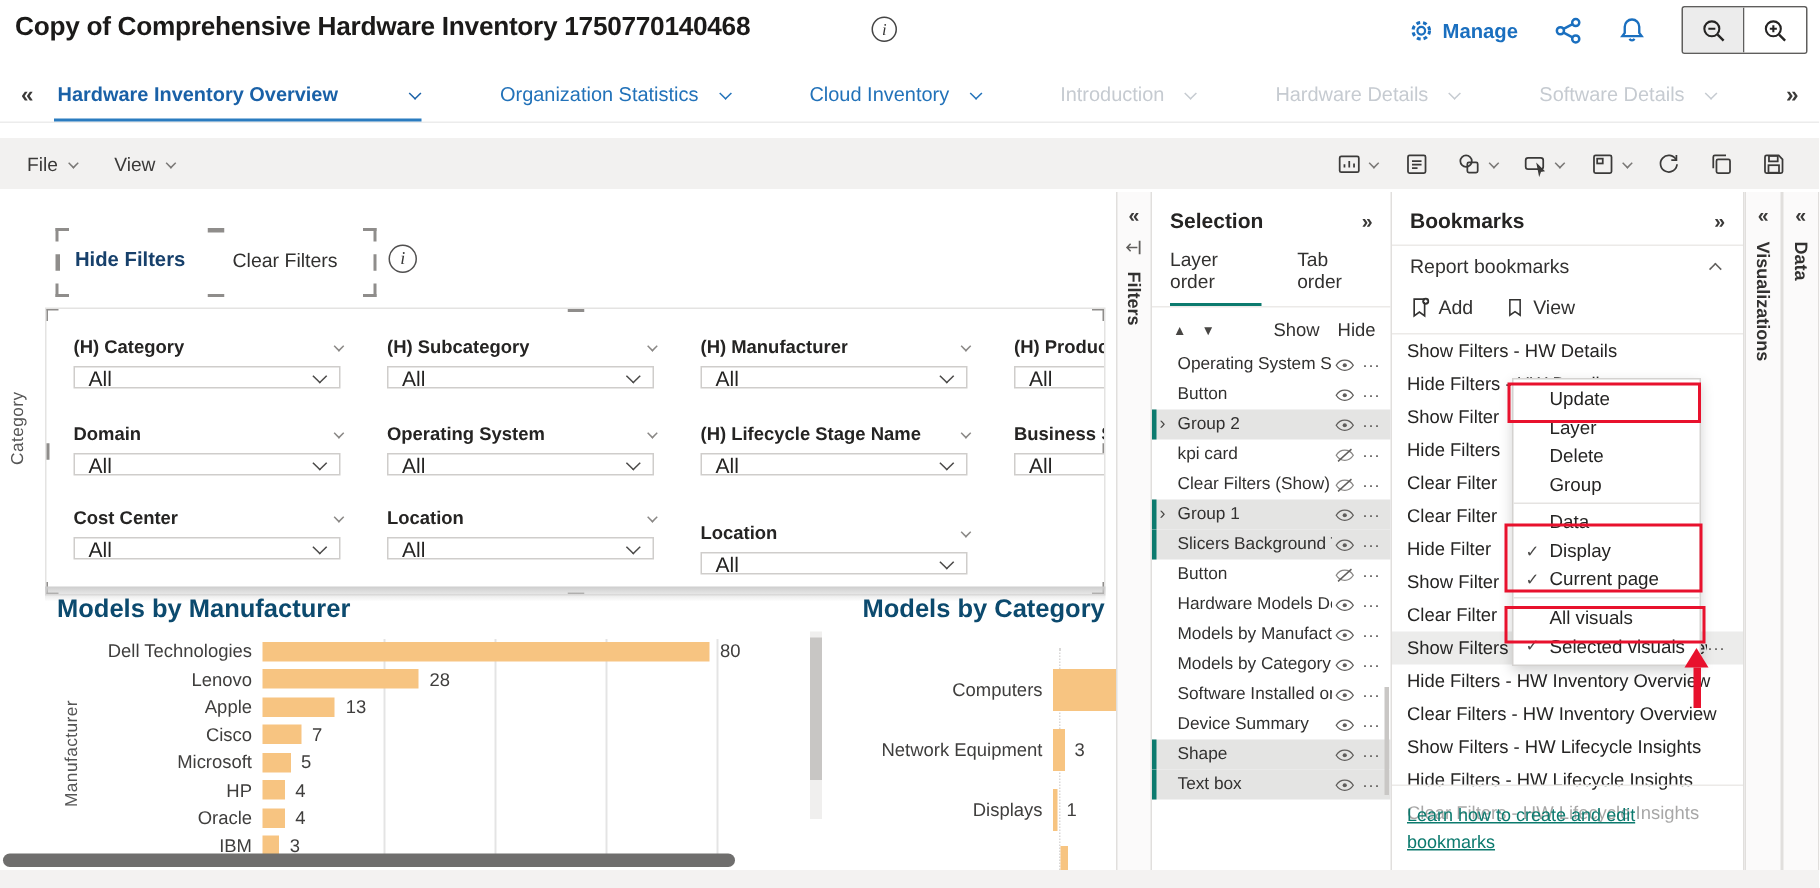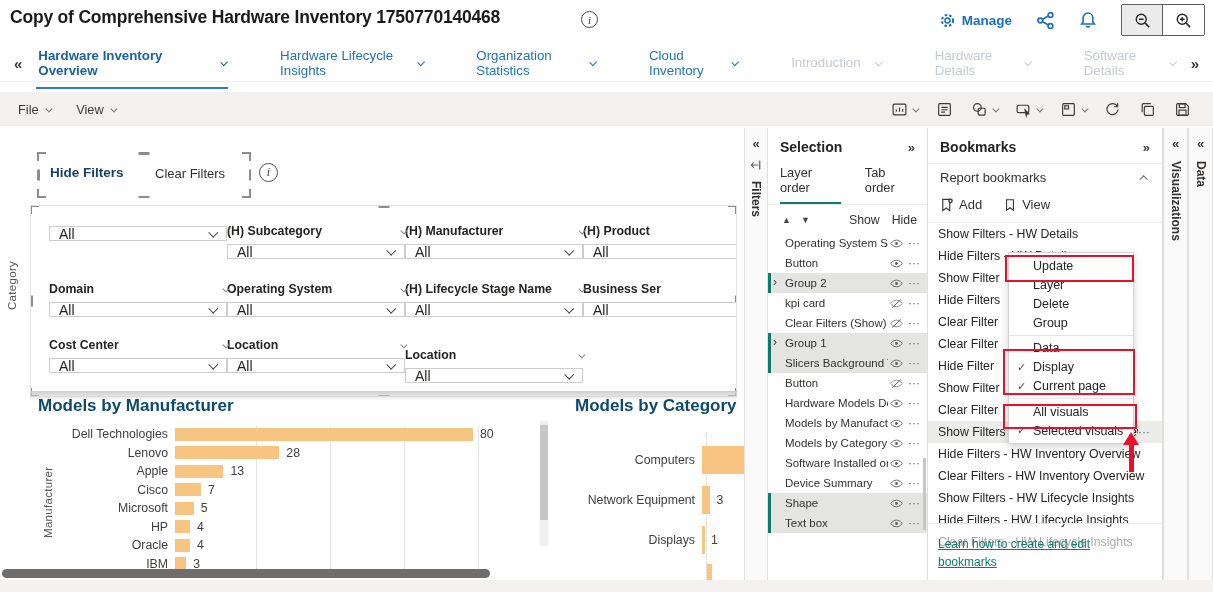--- a/index.html
+++ b/index.html
@@ -52,21 +52,21 @@
 
   #btn-frame { left:38px; top:25px; width:212px; height:44px; }
   #hide-filters { position:absolute; left:12px; top:12px; font-size:13.5px; font-weight:700; color:#17406b; cursor:pointer; }
   #clear-filters { position:absolute; left:117px; top:13px; font-size:13px; color:#31302f; cursor:pointer; }
   #canvas-info { left:259px; top:35px; width:19px; height:19px; border:1.6px solid #515050; border-radius:50%;
     display:flex; align-items:center; justify-content:center; font-size:12px; font-style:italic; font-family:"Liberation Serif",serif; color:#3a3a3a; }
 
   #group-frame { left:30px; top:77px; width:707px; height:192px; border:1px solid #e4e3e2; overflow:hidden; }
   .slicer-row { position:absolute; left:0; right:0; display:flex; padding-left:18px; }
   .slicer { width:178px; flex:none; }
-  .slicer + .slicer { }
+  .slicer + .slicer { margin-left:31px; }
   .slicer.offset { margin-top:10px; }
   .slicer-header { height:18px; display:flex; align-items:center; justify-content:space-between; cursor:pointer; }
   .slicer-title { font-size:12.3px; font-weight:700; color:#252423; white-space:nowrap; overflow:hidden; }
   .slicer-header .chev { color:#8a8886; }
   .slicer-value { margin-top:4px; height:15px; border:1px solid #cfcdcb; background:#fff; display:flex; align-items:center; justify-content:space-between; padding:0 10px 0 9px; font-size:14px; color:#252423; cursor:pointer; }
   .slicer-value .chev { width:7px; height:7px; color:#4a4948; }
 
   .shade-band { left:30px; top:263px; width:707px; height:10px; background:linear-gradient(#cdcdcd,rgba(255,255,255,0)); }
 
   .chart-title { font-size:17px; font-weight:700; color:#0c4a6e; white-space:nowrap; }
@@ -210,24 +210,20 @@
 
   <div class="abs" id="tabbar">
     <span class="tab-scroll">«</span>
     <div id="tabs-host">
 
         <div class="tab active">
           <span class="tab-label">Hardware Inventory Overview</span>
           <span class="chev"></span>
         </div>
 
-        <div class="tab enabled">
-          <span class="tab-label">Hardware Lifecycle Insights</span>
-          <span class="chev"></span>
-        </div>
 
         <div class="tab enabled">
           <span class="tab-label">Organization Statistics</span>
           <span class="chev"></span>
         </div>
 
         <div class="tab enabled">
           <span class="tab-label">Cloud Inventory</span>
           <span class="chev"></span>
         </div>
@@ -338,20 +334,24 @@
         <i class="corner c-bl"></i>
         <i class="corner c-br"></i>
       <i class="tick-h" style="top:-1px;"></i>
         <i class="tick-h" style="bottom:-1px;"></i>
       <i class="tick-v" style="left:-1px;"></i>
         <i class="tick-v" style="right:-1px;"></i>
 
       <div class="slicer-row" style="top:16px;">
 
           <div class="slicer">
+            <div class="slicer-header">
+              <span class="slicer-title">(H) Category</span>
+              <span class="chev sm"></span>
+            </div>
             <div class="slicer-value">
               <span>All</span>
               <span class="chev"></span>
             </div>
           </div>
 
           <div class="slicer">
             <div class="slicer-header">
               <span class="slicer-title">(H) Subcategory</span>
               <span class="chev sm"></span>

